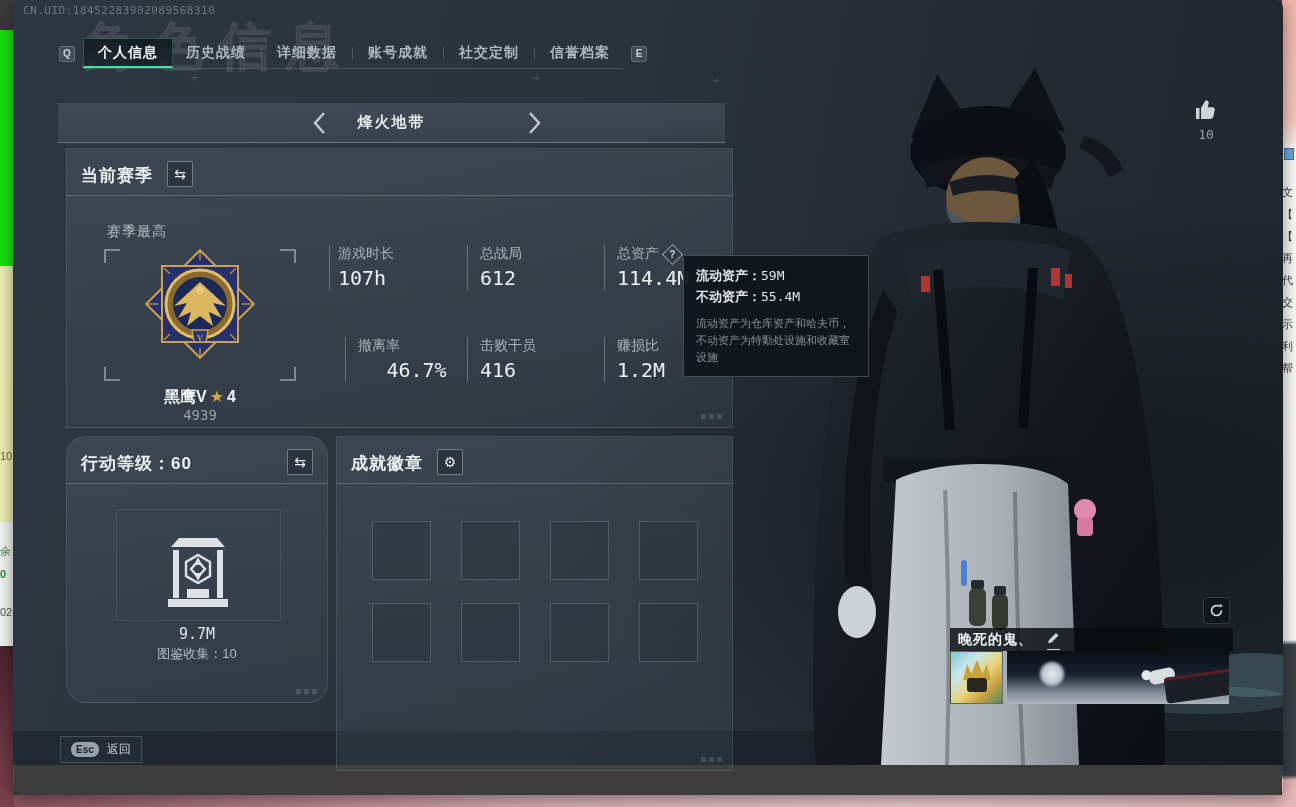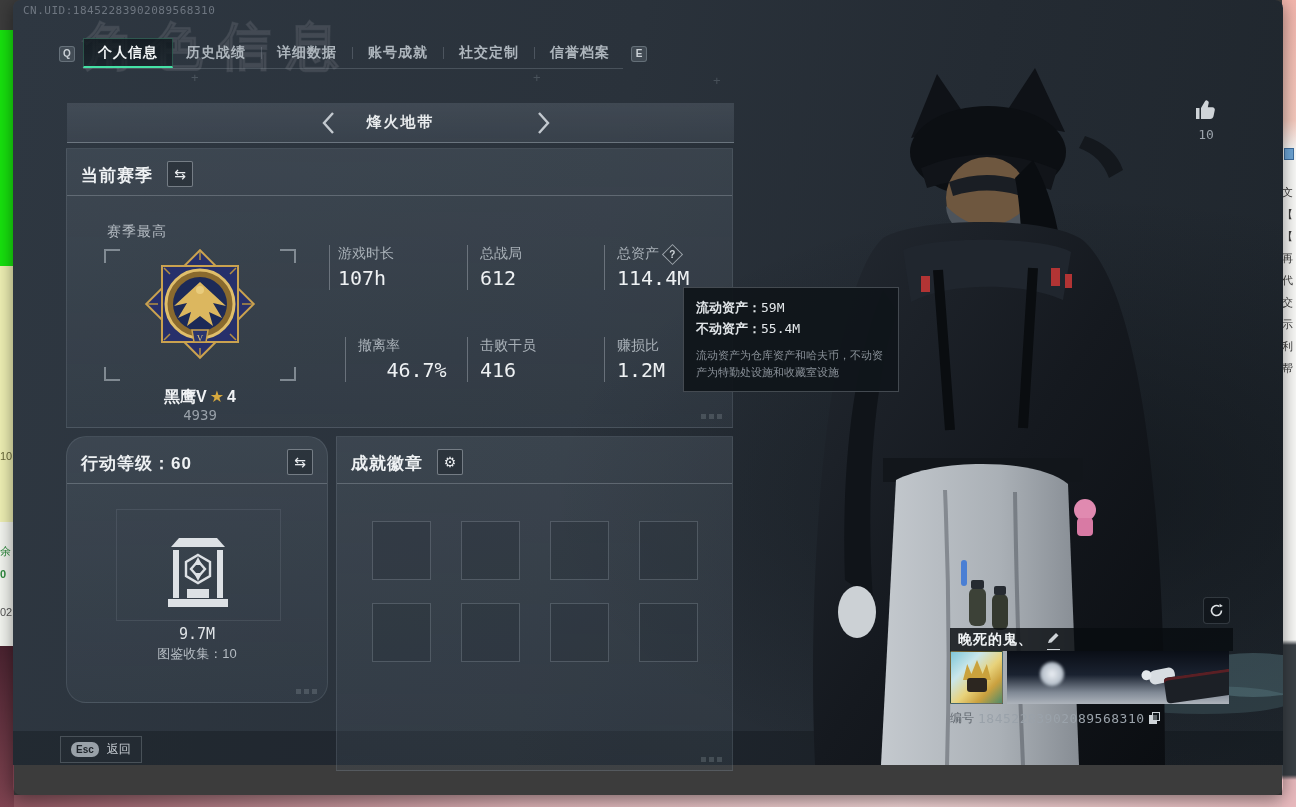--- a/index.html
+++ b/index.html
@@ -55,21 +55,21 @@
     border:1px solid rgba(170,180,190,.35); color:#ccd2d7; font-size:10px; font-weight:bold;
     display:flex; align-items:center; justify-content:center; }
   .tabs { display:flex; align-items:stretch; margin:0 8px; border-bottom:1px solid rgba(130,140,150,.35); }
   .tab { position:relative; min-width:86px; height:30px; display:flex; align-items:center; justify-content:center;
     font-size:14px; color:#aeb6bd; font-weight:bold; letter-spacing:1px; cursor:pointer; }
   .tab.active { min-width:90px; background:linear-gradient(180deg,rgba(16,24,30,.85),rgba(20,30,36,.7));
     color:#f2f5f6; border:1px solid rgba(90,210,160,.3); border-bottom:2px solid #45e2a6; }
   .tab-sep { width:1px; align-self:center; height:12px; background:rgba(140,150,160,.35); margin:0 2px; }
 
   
-  .carousel { position:absolute; left:54px; top:103px; width:667px; height:40px; z-index:2;
+  .carousel { position:absolute; left:45px; top:103px; width:667px; height:40px; z-index:2;
     background:linear-gradient(180deg,rgba(96,106,118,.40),rgba(78,88,100,.38));
     border-bottom:1px solid rgba(160,170,180,.45); display:flex; align-items:center; justify-content:center; }
   .car-arrow { position:absolute; top:8px; width:26px; height:24px; display:flex; align-items:center;
     justify-content:center; cursor:pointer; }
   .car-arrow.prev { left:248px; } .car-arrow.next { right:178px; }
   .car-title { font-size:15px; font-weight:bold; color:#e8ebed; letter-spacing:2px; }
 
   
   .panel { position:absolute; z-index:2; background:linear-gradient(180deg,rgba(96,108,120,.30),rgba(70,82,94,.26));
     border:1px solid rgba(150,160,170,.18); }
@@ -97,22 +97,22 @@
   .rank-line .star { color:#d7a93e; margin:0 3px; }
   .rank-points { position:absolute; left:37px; top:258px; width:192px; text-align:center;
     font-family:"DejaVu Sans Mono",monospace; font-size:14px; color:#99a1a9; }
   .stat-cell { position:absolute; width:130px; padding-left:12px; border-left:1px solid rgba(170,178,186,.45); }
   .stat-label { font-size:14px; color:#a9b1b8; display:flex; align-items:center; gap:6px; }
   .stat-value { margin-top:3px; font-family:"DejaVu Sans Mono",monospace; font-size:20px; color:#eef1f3; }
   .help-icon { width:15px; height:15px; border:1px solid #9aa2a9; transform:rotate(45deg);
     display:flex; align-items:center; justify-content:center; cursor:pointer; background:rgba(40,48,56,.4); }
   .help-icon span { transform:rotate(-45deg); font-size:10px; color:#cfd5da; font-weight:bold; }
 
-  .tooltip { position:absolute; left:670px; top:255px; width:216px; z-index:6;
-    background:rgba(16,21,26,.95); border:1px solid rgba(130,138,146,.45); padding:9px 12px 10px 12px;margin-top:32px; }
+  .tooltip { position:absolute; left:670px; top:255px; width:186px; z-index:6;
+    background:rgba(16,21,26,.95); border:1px solid rgba(130,138,146,.45); padding:9px 12px 10px 12px; }
   .tip-row { font-size:13px; font-weight:bold; color:#e2e6e9; line-height:21px; }
   .tip-row .v { font-family:"DejaVu Sans Mono",monospace; font-weight:normal; }
   .tip-desc { margin-top:8px; font-size:11px; color:#8a9199; line-height:17px; }
 
   .panel.level { left:53px; top:436px; width:262px; height:267px;border-radius:20px; }
   .inner-box { position:absolute; left:49px; top:72px; width:165px; height:112px;
     border:1px solid rgba(170,180,190,.14); }
   .case-icon { position:absolute; left:98px; top:98px; }
   .level-value { position:absolute; left:0; top:188px; width:100%; text-align:center;
     font-family:"DejaVu Sans Mono",monospace; font-size:15px; color:#dfe3e6; }
@@ -410,28 +410,20 @@
           </span>
         </div>
         <div class="nc-body">
           <div class="nc-avatar"></div>
           <div class="nc-banner">
             <div class="stars"></div>
             <div class="moon"></div>
             <div class="astro"></div>
             <div class="wreck"></div>
           </div>
-        </div>
-        <div class="nc-idrow">
-          <span class="nc-idlabel">编号</span>
-          <span class="nc-id">18452283902089568310</span>
-          <span class="copy-icon">
-              <i class="b"></i>
-              <i class="f"></i>
-            </span>
         </div>
       </div>
 
       <div class="escbar">
         <span class="keycap">Esc</span>
         <span class="esclabel">返回</span>
       </div>
 
       <svg class="character" width="550" height="725" viewBox="0 0 550 725">
         <defs>

